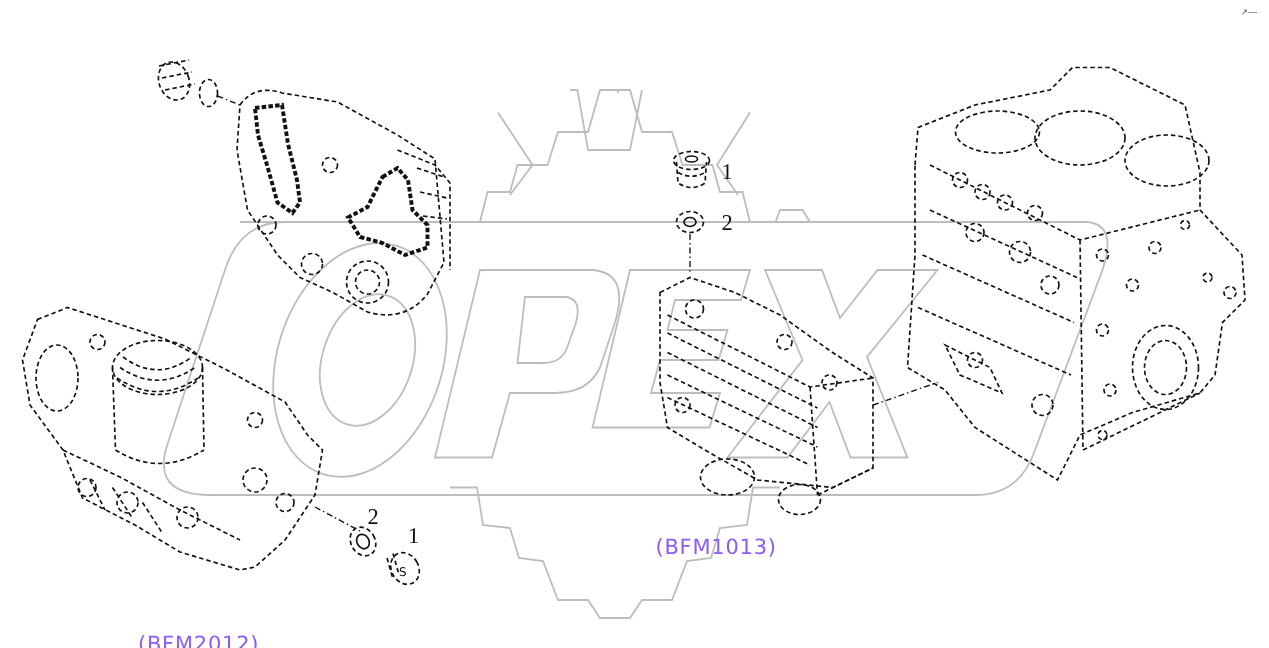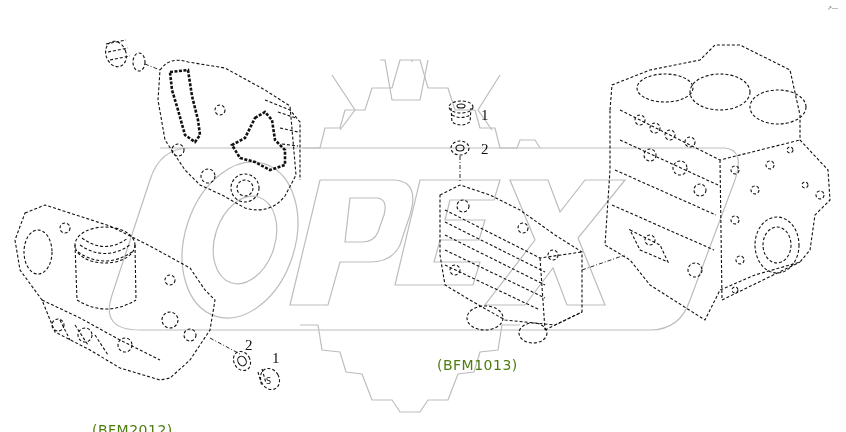--- a/index.html
+++ b/index.html
@@ -1,18 +1,18 @@
 <!DOCTYPE html>
 <html><head>
 <meta charset="utf-8">
 <style>
   html, body { margin:0; padding:0; background:#ffffff; }
   body { width:846px; height:432px; position:relative; overflow:hidden; font-family:"Liberation Sans", sans-serif; }
   #canvas { position:absolute; left:0; top:0; width:846px; height:432px; }
-  .label { position:absolute; font-family:"DejaVu Sans", sans-serif; color:#4d7c0f; font-size:14px; line-height:14px; white-space:nowrap; letter-spacing:0.5px; }
+  .label { position:absolute; font-family:"DejaVu Sans", sans-serif; color:#8b5cf6; font-size:14px; line-height:14px; white-space:nowrap; letter-spacing:0.5px; }
   .callout { position:absolute; font-family:"Liberation Serif", serif; color:#111; font-size:15px; line-height:15px; }
   .corner-mark { position:absolute; right:8px; top:4px; font-size:6px; color:#555; }
   svg .wm { fill:none; stroke:#bdbdbd; stroke-width:1.2; }
   svg .part { fill:none; stroke:#111; stroke-width:1.1; stroke-dasharray:3 2; }
   svg .solid { fill:none; stroke:#111; stroke-width:1.1; }
   svg .thick { fill:none; stroke:#111; stroke-width:2.6; stroke-dasharray:3 1.5; }
   svg .leader { fill:none; stroke:#111; stroke-width:0.9; stroke-dasharray:4 2 1 2; }
 </style>
 </head>
 <body>

